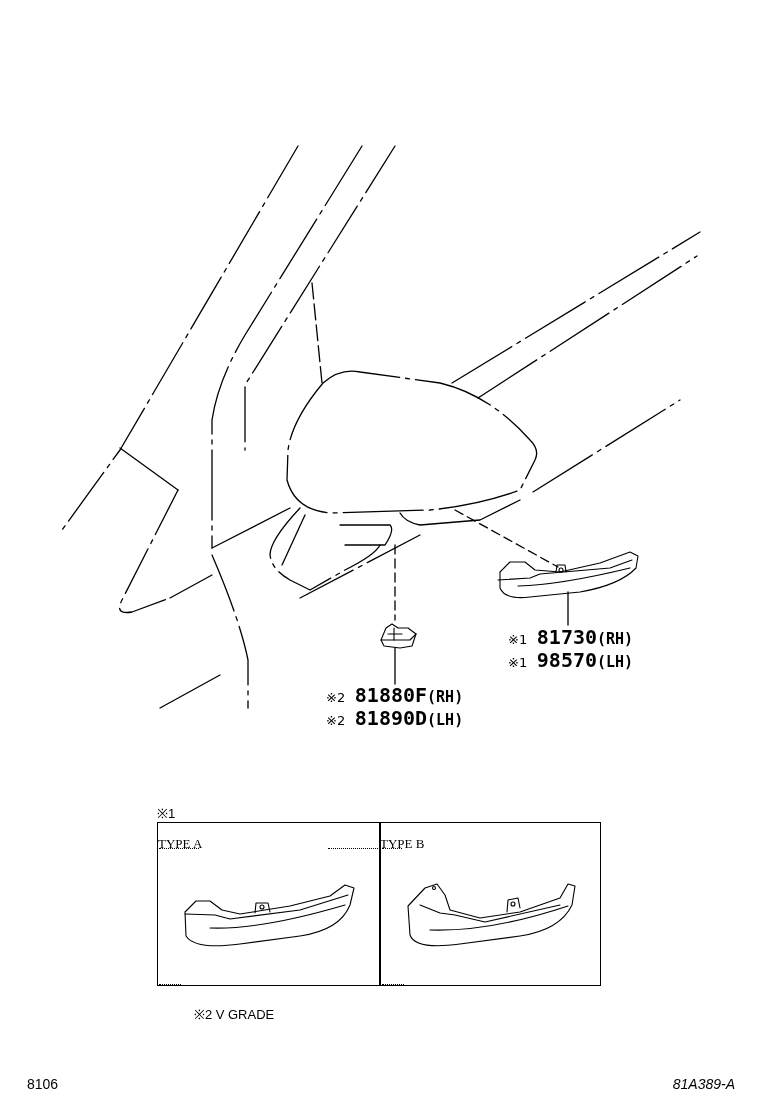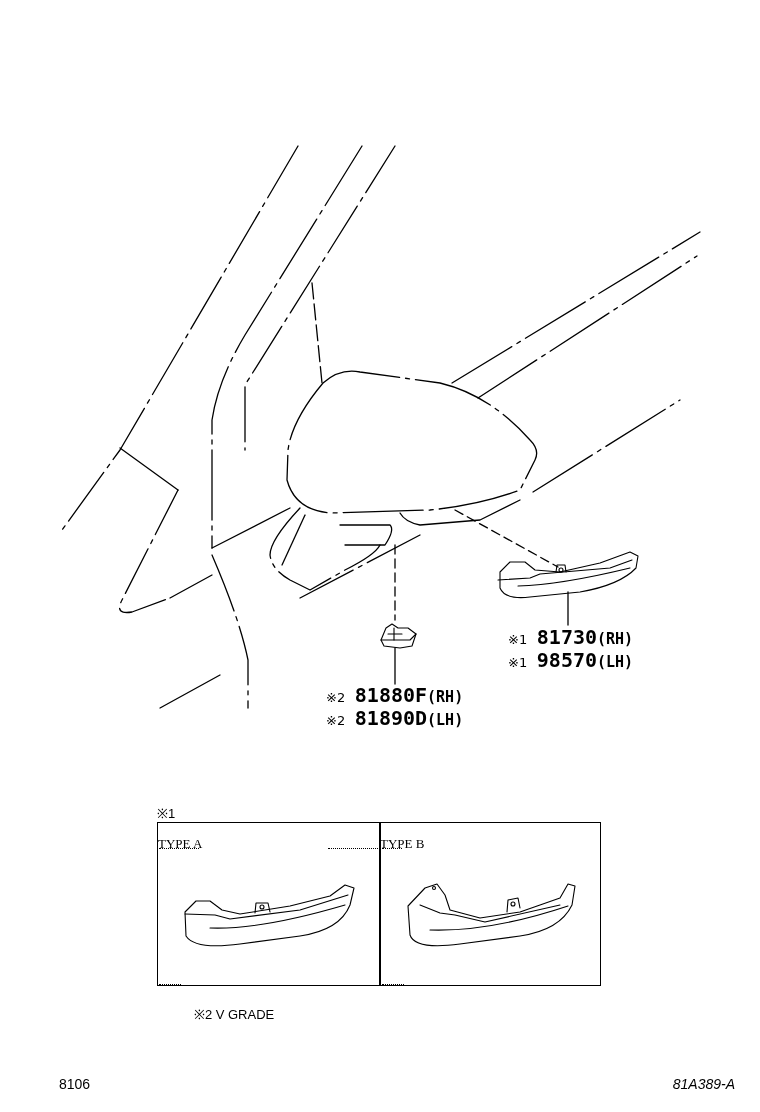--- a/index.html
+++ b/index.html
@@ -118,14 +118,14 @@
   <div class="col-div"></div>
   <div class="head-dots" style="left:1px; width:40px;"></div>
   <div class="head-dots" style="left:170px; width:50px;"></div>
   <div class="head-dots" style="left:224px; width:20px;"></div>
   <div class="head-dots" style="left:1px; top:161px; width:22px;"></div>
   <div class="head-dots" style="left:224px; top:161px; width:22px;"></div>
 </div>
 
 <div class="note-label" style="left:157px; top:1005px;margin-left:37px;">※2 V GRADE</div>
 
-<div class="footer" style="left:27px;margin-left:32px;">8106</div>
+<div class="footer" style="left:27px;">8106</div>
 <div class="footer" style="right:25px;font-style:italic;">81A389-A</div>
 
 </body></html>

